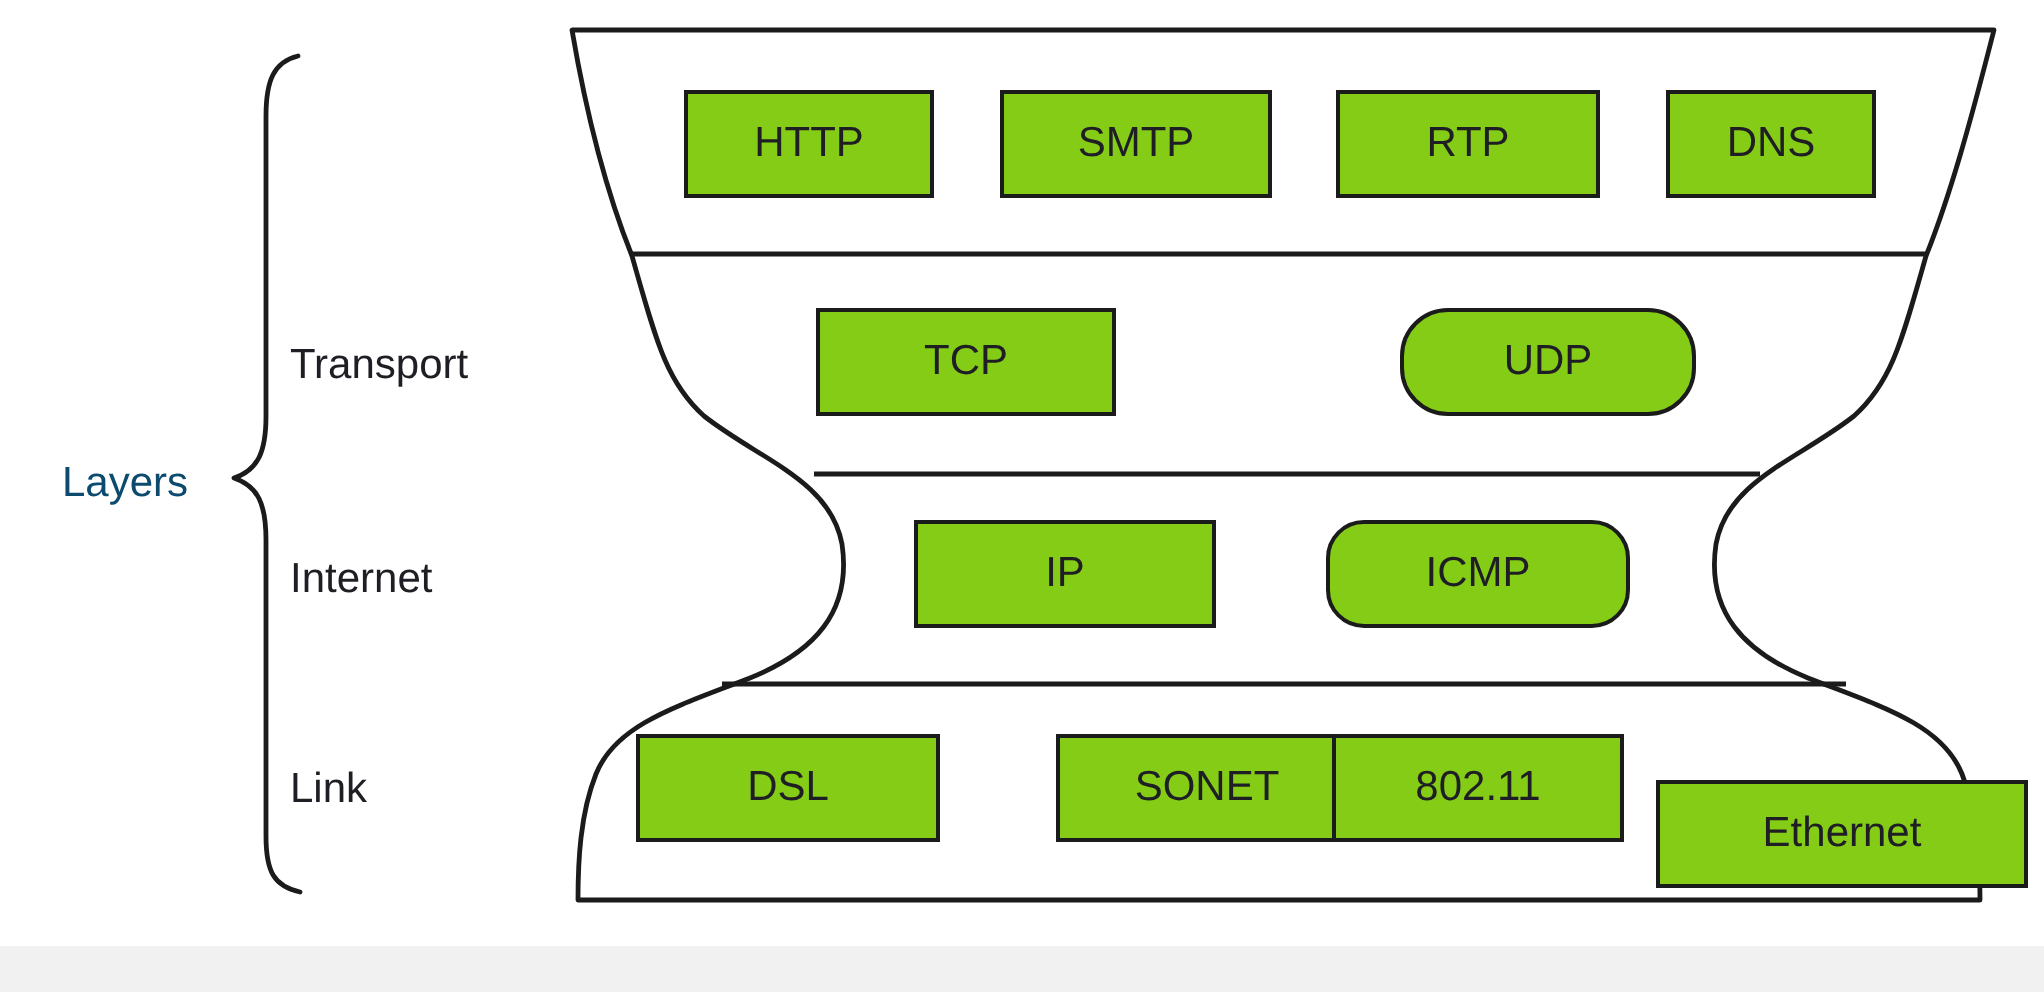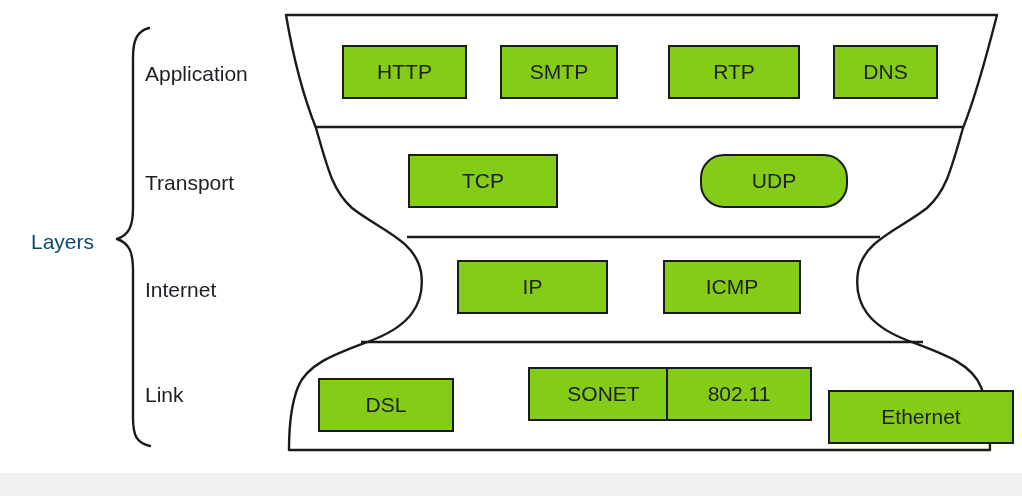--- a/index.html
+++ b/index.html
@@ -85,36 +85,35 @@
              C 137 31, 133 40, 133 58
              L 133 208
              C 133 226, 129 235, 117 239
              C 129 243, 133 252, 133 270
              L 133 418
              C 133 436, 137 443, 150 446" fill="none" stroke="#1b1b1b" stroke-width="2.4" stroke-linecap="round" stroke-linejoin="round"></path>
   </svg>
 
   <div class="layers-caption">Layers</div>
 
-  <div class="layer-label" style="top:61px">Application</div>
   <div class="layer-label" style="top:170px">Transport</div>
   <div class="layer-label" style="top:277px">Internet</div>
   <div class="layer-label" style="top:382px">Link</div>
 
   <div class="pbox" style="left:342px; top:45px; width:125px;">HTTP</div>
-  <div class="pbox" style="left:500px; top:45px; width:118px;">SMTP</div>
+  <div class="pbox" style="left:500px; top:45px; width:136px;">SMTP</div>
   <div class="pbox" style="left:668px; top:45px; width:132px;">RTP</div>
   <div class="pbox" style="left:833px; top:45px; width:105px;">DNS</div>
 
   <div class="pbox" style="left:408px; top:154px; width:150px;">TCP</div>
   <div class="pbox" style="left:700px; top:154px; width:148px;border-radius:24px;">UDP</div>
 
   <div class="pbox" style="left:457px; top:260px; width:151px;">IP</div>
-  <div class="pbox" style="left:663px; top:260px; width:138px;">ICMP</div>
+  <div class="pbox" style="left:663px; top:260px; width:152px;border-radius:19px;">ICMP</div>
 
-  <div class="pbox" style="left:318px; top:367px; width:136px;margin-top:11px;">DSL</div>
+  <div class="pbox" style="left:318px; top:367px; width:152px;">DSL</div>
   <div class="pbox" style="left:500px; top:367px; width:151px;margin-left:28px;">SONET</div>
   <div class="pbox" style="left:666px; top:367px; width:146px;">802.11</div>
   <div class="pbox" style="left:828px; top:367px; width:186px;margin-top:23px;">Ethernet</div>
 
   <div class="bottom-strip"></div>
 
 </div>
 
 </body></html>

